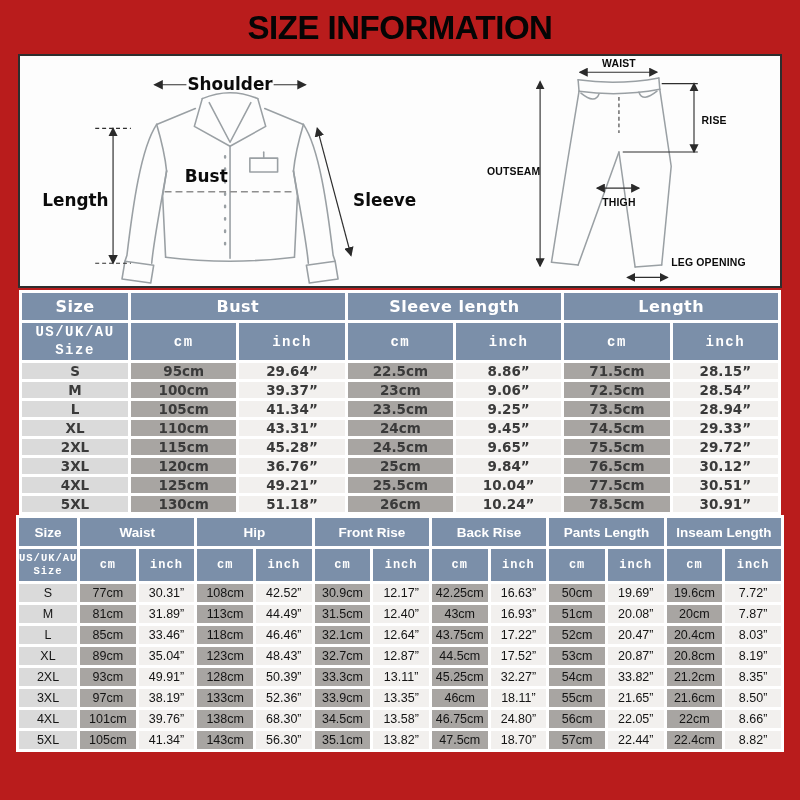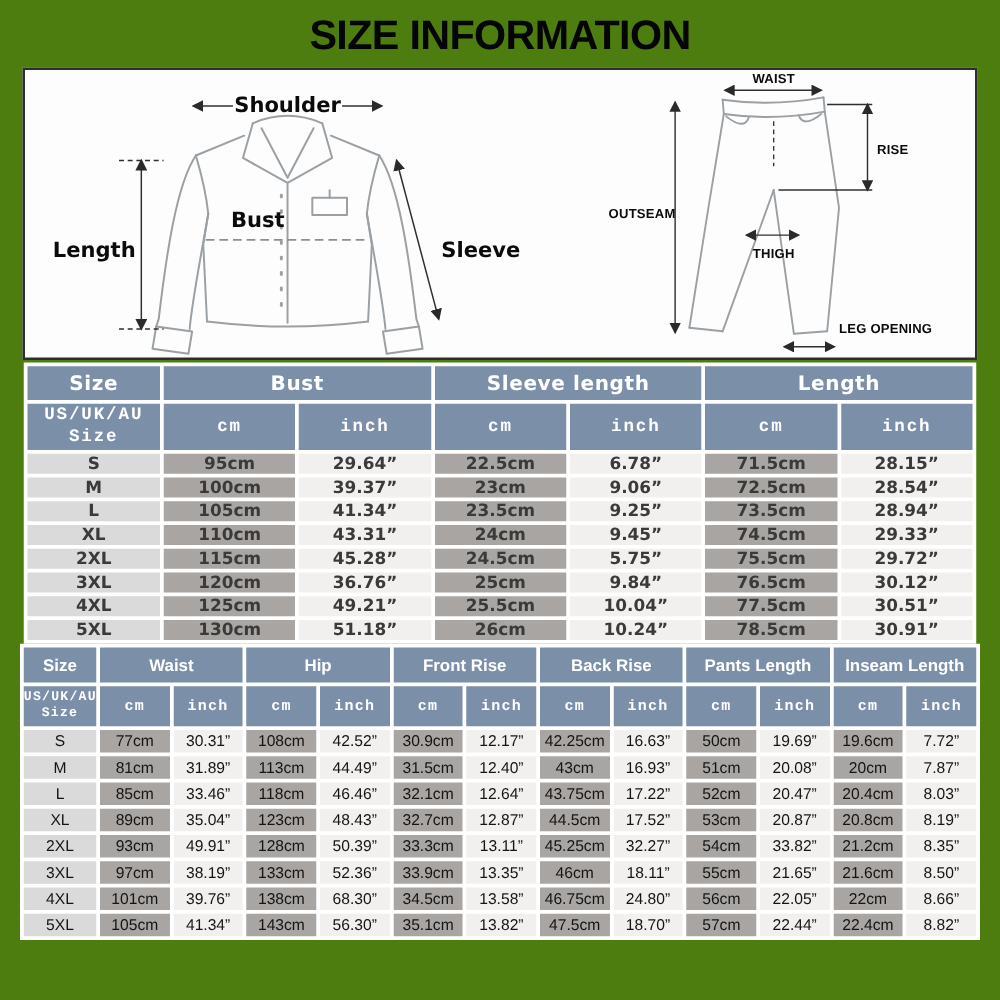--- a/index.html
+++ b/index.html
@@ -1,16 +1,16 @@
 <!DOCTYPE html>
 <html style="--header-bg: #7b8fa9; --size-col: #dadada; --cm-col: #a8a5a2; --inch-col: #f2f0ee;"><head>
 <meta charset="utf-8">
 <style>
   html,body{margin:0;padding:0;background:#fff;}
-  .page{width:800px;height:800px;overflow:hidden;background:#4d7c0f;font-family:"Liberation Sans",sans-serif;}
+  .page{width:800px;height:800px;overflow:hidden;background:#b91c1c;font-family:"Liberation Sans",sans-serif;}
   .title{margin:0;padding:9px 0 2px 0;text-align:center;font-family:"Liberation Sans",sans-serif;
          font-size:33px;font-weight:bold;letter-spacing:-.5px;color:#050505;}
   .diagram-box{position:relative;margin:5px 18px 2px 18px;height:234px;border:2px solid #2e2e2e;
                box-sizing:border-box;background:#fdfdfd;}
   .shirt-svg{position:absolute;left:14px;top:1px;}
   .pants-svg{position:absolute;right:10px;top:1px;}
   .outline{fill:none;stroke:#9aa0a4;stroke-width:1.6;stroke-linejoin:round;stroke-linecap:round;}
   .m{stroke:#2f2f2f;stroke-width:1.2;fill:none;}
   .md{stroke:#2f2f2f;stroke-width:1.1;fill:none;stroke-dasharray:4 3;}
   .bustline{stroke:#8e8e8e;stroke-width:1.4;fill:none;stroke-dasharray:7 4;}
@@ -149,21 +149,21 @@
         <th class="uh">inch</th>
       </tr>
     </thead>
     <tbody>
 
         <tr>
           <td class="sz">S</td>
           <td class="cm">95cm</td>
           <td class="in">29.64”</td>
           <td class="cm">22.5cm</td>
-          <td class="in">6.78”</td>
+          <td class="in">8.86”</td>
           <td class="cm">71.5cm</td>
           <td class="in">28.15”</td>
         </tr>
 
         <tr>
           <td class="sz">M</td>
           <td class="cm">100cm</td>
           <td class="in">39.37”</td>
           <td class="cm">23cm</td>
           <td class="in">9.06”</td>
@@ -189,21 +189,21 @@
           <td class="in">9.45”</td>
           <td class="cm">74.5cm</td>
           <td class="in">29.33”</td>
         </tr>
 
         <tr>
           <td class="sz">2XL</td>
           <td class="cm">115cm</td>
           <td class="in">45.28”</td>
           <td class="cm">24.5cm</td>
-          <td class="in">5.75”</td>
+          <td class="in">9.65”</td>
           <td class="cm">75.5cm</td>
           <td class="in">29.72”</td>
         </tr>
 
         <tr>
           <td class="sz">3XL</td>
           <td class="cm">120cm</td>
           <td class="in">36.76”</td>
           <td class="cm">25cm</td>
           <td class="in">9.84”</td>

